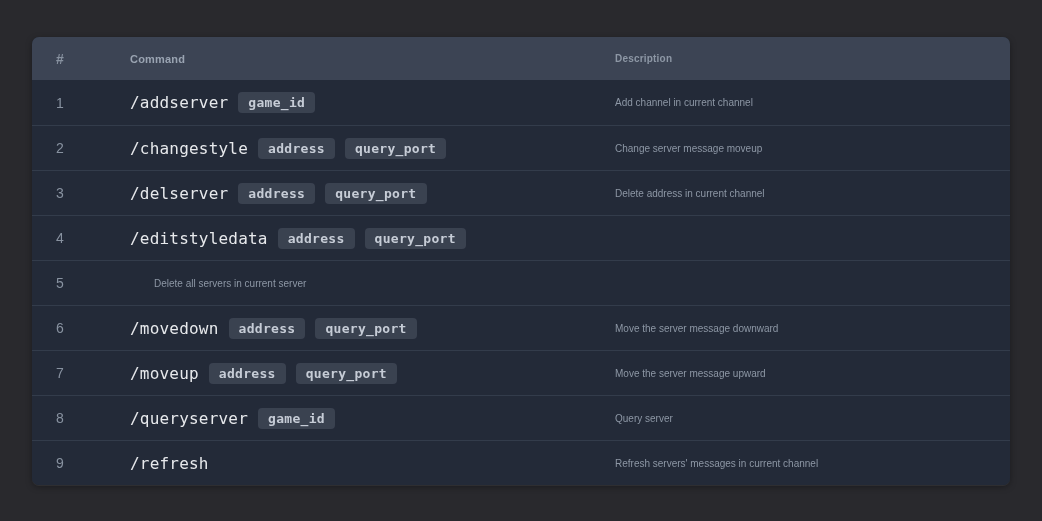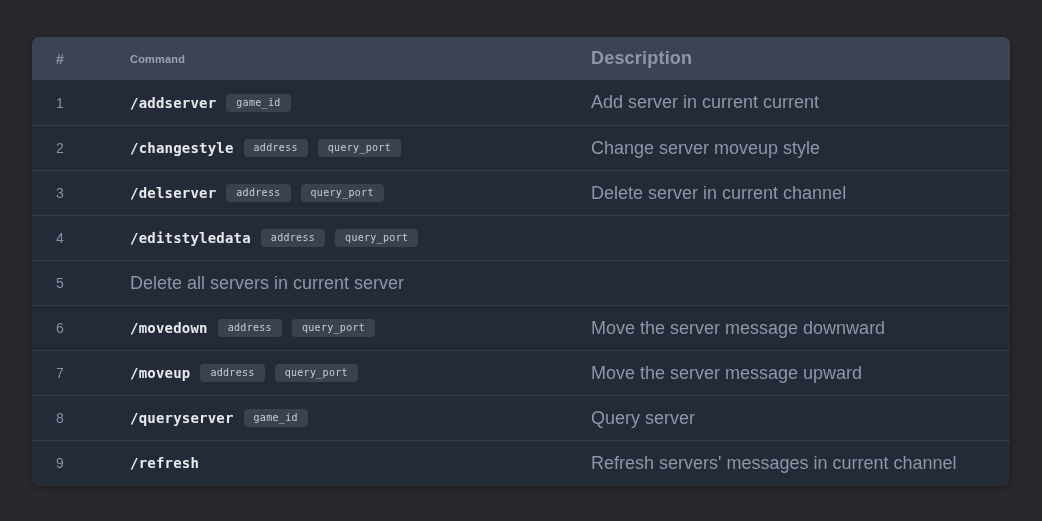--- a/index.html
+++ b/index.html
@@ -56,77 +56,78 @@
     font-size: 14px;
   }
   .col-cmd {
     display: flex;
     align-items: center;
     gap: 10px;
     white-space: nowrap;
   }
   .cmd {
     font-family: "DejaVu Sans Mono", monospace;
-    font-size: 14px;
-    font-weight: 700;
+    font-size: 16px;
+    font-weight: 400;
     color: var(--command-text, #e7e9ec);
     letter-spacing: 0.2px;
   }
   .badge {
     display: inline-block;
     background: var(--badge-bg, #3a4250);
     color: var(--badge-text, #c6ccd6);
     font-family: "DejaVu Sans Mono", monospace;
-    font-size: 10px;
-    font-weight: 400;
+    font-size: 13px;
+    font-weight: 700;
     padding: 4px 10px;
     border-radius: 4px;
     line-height: 1;
     letter-spacing: 0.3px;
   }
   .col-desc {
     color: var(--description-text, #8d97a5);
-    font-size: 18px;
+    font-size: 10px;
+    margin-left: 24px;
   }
 </style>
 </head>
 <body>
 
 <div class="cmd-table">
   <div class="thead">
     <div class="cell col-num th">#</div>
     <div class="cell col-cmd th">Command</div>
     <div class="cell col-desc th">Description</div>
   </div>
   <div id="rows">
       <div class="row">
         <div class="cell col-num">1</div>
         <div class="cell col-cmd">
           <span class="cmd">/addserver</span>
           <span class="badge">game_id</span>
         </div>
-        <div class="cell col-desc">Add server in current current</div>
+        <div class="cell col-desc">Add channel in current channel</div>
       </div>
       <div class="row">
         <div class="cell col-num">2</div>
         <div class="cell col-cmd">
           <span class="cmd">/changestyle</span>
           <span class="badge">address</span>
           <span class="badge">query_port</span>
         </div>
-        <div class="cell col-desc">Change server moveup style</div>
+        <div class="cell col-desc">Change server message moveup</div>
       </div>
       <div class="row">
         <div class="cell col-num">3</div>
         <div class="cell col-cmd">
           <span class="cmd">/delserver</span>
           <span class="badge">address</span>
           <span class="badge">query_port</span>
         </div>
-        <div class="cell col-desc">Delete server in current channel</div>
+        <div class="cell col-desc">Delete address in current channel</div>
       </div>
       <div class="row">
         <div class="cell col-num">4</div>
         <div class="cell col-cmd">
           <span class="cmd">/editstyledata</span>
           <span class="badge">address</span>
           <span class="badge">query_port</span>
         </div>
       </div>
       <div class="row">

